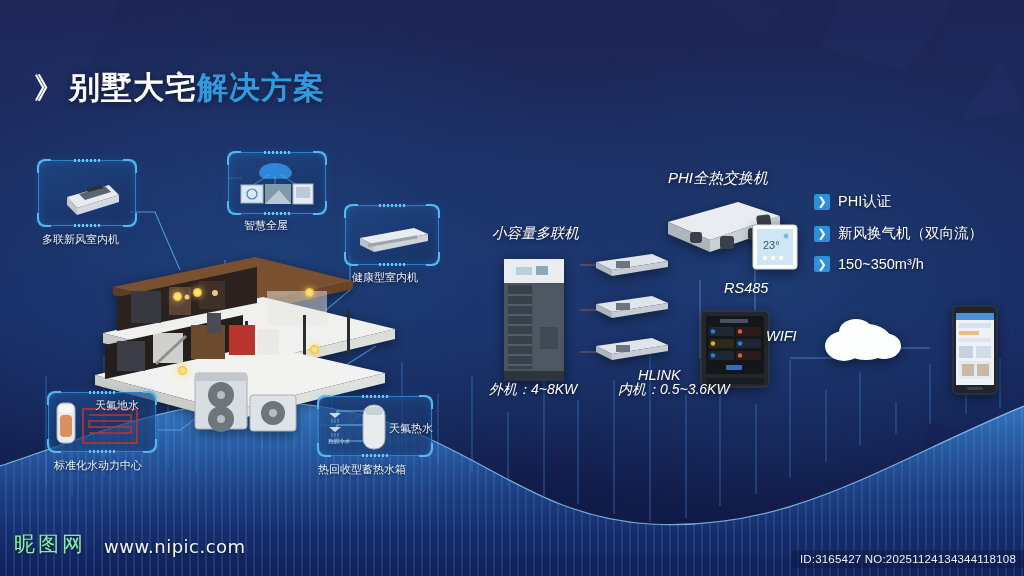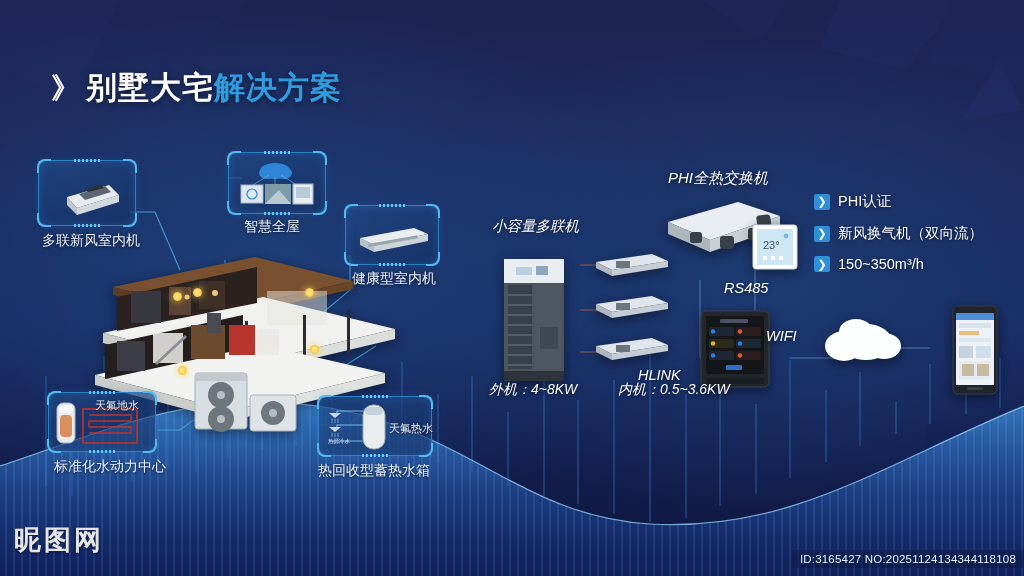--- a/index.html
+++ b/index.html
@@ -17,63 +17,63 @@
       radial-gradient(ellipse 700px 420px at 26% 46%, #1e3f78 0%, rgba(30,63,120,0) 62%),
       radial-gradient(ellipse 620px 380px at 74% 48%, #1d3b72 0%, rgba(29,59,114,0) 62%),
       linear-gradient(180deg,#1d2352 0%,#1c2a5e 28%,#182a63 55%,#121c4a 85%,#0e1742 100%);
   }
 
   
   .wave-wrap{position:absolute;left:0;bottom:0;width:1024px;height:230px;overflow:hidden;}
 
   
   .title{position:absolute;font-size:31px;font-weight:700;letter-spacing:1px;
-    white-space:nowrap;line-height:1;margin-left:17px;}
+    white-space:nowrap;line-height:1;}
   .title .chev{color:#ffffff;font-weight:700;margin-right:5px;font-size:29px;}
   .t-white{color:#ffffff;text-shadow:0 2px 6px rgba(0,0,0,.5);}
   .t-blue{color:#2f9ce0;text-shadow:0 2px 6px rgba(0,0,0,.45);}
   #title-left{left:34px;top:72px;}
   #title-right{left:485px;top:72px;}
 
   
   .card{position:absolute;border:1.5px solid #2f7fc4;border-radius:9px;
     background:linear-gradient(160deg,rgba(32,72,134,.72),rgba(21,46,96,.62));
     box-shadow:0 0 10px rgba(47,140,220,.28) inset,0 0 8px rgba(30,110,190,.25);}
   .card::before,.card::after{content:"";position:absolute;height:3px;width:26px;
     background:repeating-linear-gradient(90deg,#63c6f5 0 2px,transparent 2px 4px);}
   .card::before{top:-2px;left:50%;transform:translateX(-50%);}
   .card::after{bottom:-2px;left:50%;transform:translateX(-50%);}
   .corner{position:absolute;width:12px;height:12px;border:2px solid #55b9ee;}
   .c-tl{top:-2px;left:-2px;border-right:none;border-bottom:none;border-radius:8px 0 0 0;}
   .c-tr{top:-2px;right:-2px;border-left:none;border-bottom:none;border-radius:0 8px 0 0;}
   .c-bl{bottom:-2px;left:-2px;border-right:none;border-top:none;border-radius:0 0 0 8px;}
   .c-br{bottom:-2px;right:-2px;border-left:none;border-top:none;border-radius:0 0 8px 0;}
 
-  .caption{position:absolute;color:#eaf2fb;font-size:14px;white-space:nowrap;
+  .caption{position:absolute;color:#eaf2fb;font-size:11px;white-space:nowrap;
     text-shadow:0 1px 3px rgba(0,0,0,.7);}
   .inner-lbl{position:absolute;color:#e8f1fb;font-size:11px;white-space:nowrap;
     text-shadow:0 1px 2px rgba(0,0,0,.7);}
   .tiny-lbl{position:absolute;color:#cfe0f2;font-size:5.5px;white-space:nowrap;}
   .ydot{position:absolute;width:9px;height:9px;border-radius:50%;
     background:radial-gradient(circle,#ffe27a 30%,#e8a712 100%);
     box-shadow:0 0 7px rgba(255,210,80,.9);}
 
   
   .rlabel{position:absolute;color:#ffffff;white-space:nowrap;
     text-shadow:0 1px 4px rgba(0,0,0,.65);font-style:italic;}
   .bullet-row{display:flex;align-items:center;gap:8px;margin-bottom:13px;}
   .bullet-ico{width:16px;height:16px;background:#2f8fd8;border-radius:2px;
     display:flex;align-items:center;justify-content:center;color:#fff;font-size:11px;
     line-height:1;flex:none;}
   .bullet-txt{color:#ffffff;font-size:14.5px;white-space:nowrap;
     text-shadow:0 1px 3px rgba(0,0,0,.6);}
 
   
-  .wm-cn{position:absolute;left:14px;bottom:18px;color:#e5e5e5;font-size:27px;
-    font-weight:700;letter-spacing:3px;font-family:"DejaVu Sans",sans-serif;
+  .wm-cn{position:absolute;left:14px;bottom:18px;color:#86efac;font-size:21px;
+    font-weight:400;letter-spacing:3px;font-family:"DejaVu Sans",sans-serif;
     text-shadow:0 1px 3px rgba(0,0,0,.6);}
   .wm-url{position:absolute;left:104px;bottom:19px;color:#f2f6fb;font-size:18px;
     letter-spacing:.5px;font-family:"DejaVu Sans",sans-serif;
     text-shadow:0 1px 3px rgba(0,0,0,.6);}
   .idbar{position:absolute;right:0;bottom:8px;padding:3px 8px;background:rgba(12,28,70,.55);
     color:#e9f1fa;font-size:11.5px;letter-spacing:.2px;white-space:nowrap;}
   .shadow-soft{filter:drop-shadow(0 3px 6px rgba(0,0,0,.45));}
 </style>
 </head>
 <body>
@@ -464,21 +464,21 @@
         <path d="M80,112 L112,112"></path>
     </g>
     <g stroke="#6fa8d8" stroke-width="0.9" opacity="0.7" fill="none">
       <path d="M200,40 L200,118 L218,118"></path>
       <path d="M255,15 L255,98"></path>
       <path d="M290,118 L340,118"></path>
       <path d="M385,108 L430,108"></path>
     </g>
   </svg>
 
-  <div class="rlabel" style="left:492px;top:217px;font-size:14.5px;">小容量多联机</div>
+  <div class="rlabel" style="left:492px;top:224px;font-size:14.5px;">小容量多联机</div>
   <svg width="70" height="130" style="position:absolute;left:500px;top:255px;" class="shadow-soft">
     <rect x="4" y="4" width="60" height="122" rx="2" fill="#4c545d"></rect>
     <rect x="4" y="4" width="60" height="24" fill="#e9edf0"></rect>
     <rect x="16" y="12" width="16" height="8" fill="#b9cfe0"></rect>
     <rect x="36" y="11" width="12" height="9" fill="#8aa7bd"></rect>
     <rect x="8" y="30" width="24" height="84" fill="#38404a"></rect>
     <g stroke="#6d7d8d" stroke-width="1">
       <line x1="8" y1="40" x2="32" y2="40"></line>
         <line x1="8" y1="50" x2="32" y2="50"></line>
       <line x1="8" y1="60" x2="32" y2="60"></line>
@@ -601,15 +601,16 @@
   </div>
 
   <div class="rlabel" style="left:489px;top:381px;font-size:14px;text-align:center;">
     <span>外机：</span><span>4~8KW</span>
   </div>
   <div class="rlabel" style="left:618px;top:381px;font-size:14px;">
     <span>内机：</span><span>0.5~3.6KW</span>
   </div>
 
   <div class="wm-cn">昵图网</div>
+  <div class="wm-url">www.nipic.com</div>
   <div class="idbar">ID:3165427 NO:20251124134344118108</div>
 
 </div>
 
 </body></html>

